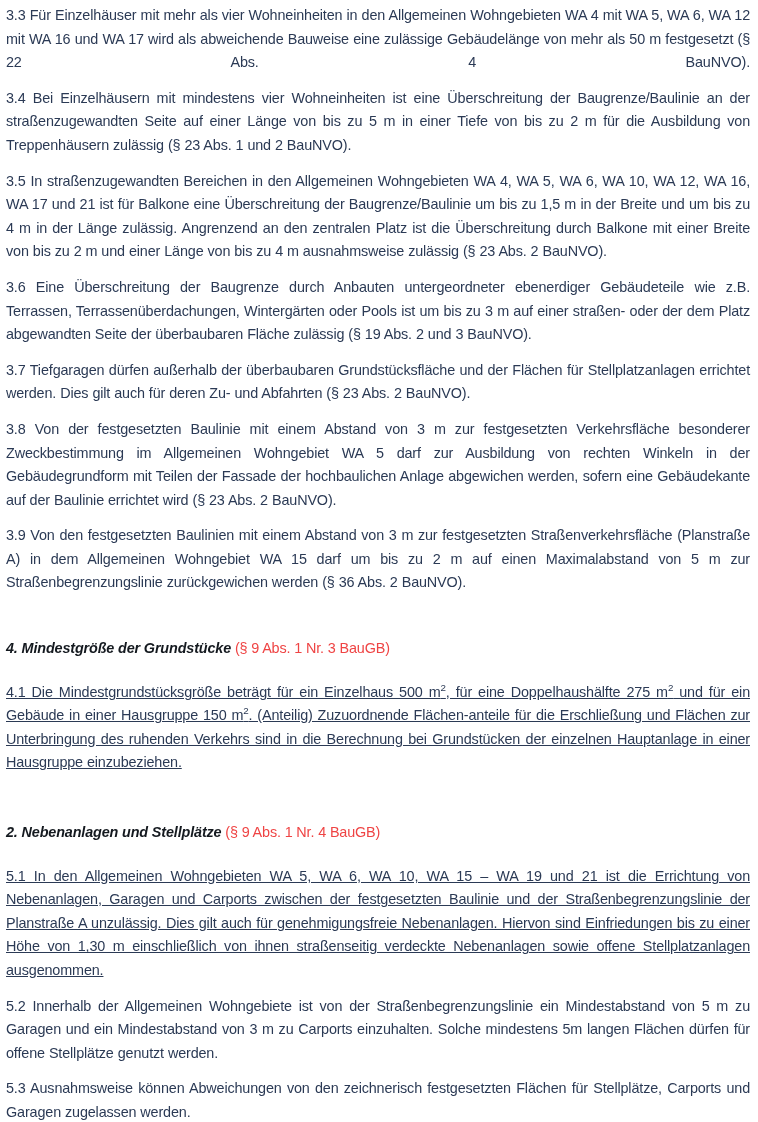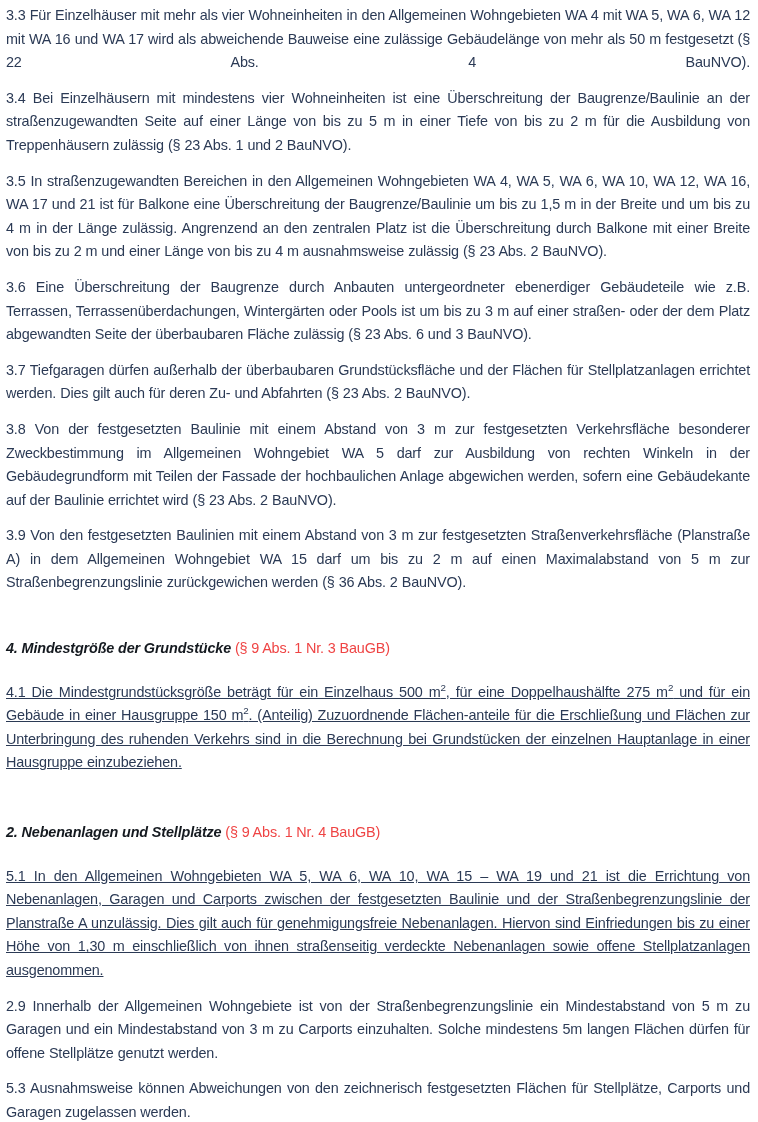--- a/index.html
+++ b/index.html
@@ -73,33 +73,33 @@
 <body>
 
 <div class="page">
 
   <p class="para stretch-last">3.3 Für Einzelhäuser mit mehr als vier Wohneinheiten in den Allgemeinen Wohngebieten WA 4 mit WA 5, WA 6, WA 12 mit WA 16 und WA 17 wird als abweichende Bauweise eine zulässige Gebäudelänge von mehr als 50 m festgesetzt (§ 22 Abs. 4 BauNVO).</p>
 
   <p class="para">3.4 Bei Einzelhäusern mit mindestens vier Wohneinheiten ist eine Überschreitung der Baugrenze/Baulinie an der straßenzugewandten Seite auf einer Länge von bis zu 5 m in einer Tiefe von bis zu 2 m für die Ausbildung von Treppenhäusern zulässig (§ 23 Abs. 1 und 2 BauNVO).</p>
 
   <p class="para">3.5 In straßenzugewandten Bereichen in den Allgemeinen Wohngebieten WA 4, WA 5, WA 6, WA 10, WA 12, WA 16, WA 17 und 21 ist für Balkone eine Überschreitung der Baugrenze/Baulinie um bis zu 1,5 m in der Breite und um bis zu 4 m in der Länge zulässig. Angrenzend an den zentralen Platz ist die Überschreitung durch Balkone mit einer Breite von bis zu 2 m und einer Länge von bis zu 4 m ausnahmsweise zulässig (§ 23 Abs. 2 BauNVO).</p>
 
-  <p class="para">3.6 Eine Überschreitung der Baugrenze durch Anbauten untergeordneter ebenerdiger Gebäudeteile wie z.B. Terrassen, Terrassenüberdachungen, Wintergärten oder Pools ist um bis zu 3 m auf einer straßen- oder der dem Platz abgewandten Seite der überbaubaren Fläche zulässig (§ 23 Abs. 6 und 3 BauNVO).</p>
+  <p class="para">3.6 Eine Überschreitung der Baugrenze durch Anbauten untergeordneter ebenerdiger Gebäudeteile wie z.B. Terrassen, Terrassenüberdachungen, Wintergärten oder Pools ist um bis zu 3 m auf einer straßen- oder der dem Platz abgewandten Seite der überbaubaren Fläche zulässig (§ 19 Abs. 2 und 3 BauNVO).</p>
 
   <p class="para">3.7 Tiefgaragen dürfen außerhalb der überbaubaren Grundstücksfläche und der Flächen für Stellplatzanlagen errichtet werden. Dies gilt auch für deren Zu- und Abfahrten (§ 23 Abs. 2 BauNVO).</p>
 
   <p class="para">3.8 Von der festgesetzten Baulinie mit einem Abstand von 3 m zur festgesetzten Verkehrsfläche besonderer Zweckbestimmung im Allgemeinen Wohngebiet WA 5 darf zur Ausbildung von rechten Winkeln in der Gebäudegrundform mit Teilen der Fassade der hochbaulichen Anlage abgewichen werden, sofern eine Gebäudekante auf der Baulinie errichtet wird (§ 23 Abs. 2 BauNVO).</p>
 
   <p class="para">3.9 Von den festgesetzten Baulinien mit einem Abstand von 3 m zur festgesetzten Straßenverkehrsfläche (Planstraße A) in dem Allgemeinen Wohngebiet WA 15 darf um bis zu 2 m auf einen Maximalabstand von 5 m zur Straßenbegrenzungslinie zurückgewichen werden (§ 36 Abs. 2 BauNVO).</p>
 
   <p class="heading gap-before-heading"><span class="h-title">4. Mindestgröße der Grundstücke</span><span class="h-ref"> (§ 9 Abs. 1 Nr. 3 BauGB)</span></p>
 
   <p class="para gap-after-heading"><span>4.1 Die Mindestgrundstücksgröße beträgt für ein Einzelhaus 500 m</span><sup class="unit">2</sup><span>, für eine Doppelhaushälfte 275 m</span><sup class="unit">2</sup><span> und für ein Gebäude in einer Hausgruppe 150 m</span><sup class="unit">2</sup><span>. (Anteilig) Zuzuordnende Flächen-anteile für die Erschließung und Flächen zur Unterbringung des ruhenden Verkehrs sind in die Berechnung bei Grundstücken der einzelnen Hauptanlage in einer Hausgruppe einzubeziehen.</span></p>
 
   <p class="heading gap-section"><span class="h-title">2. Nebenanlagen und Stellplätze</span><span class="h-ref"> (§ 9 Abs. 1 Nr. 4 BauGB)</span></p>
 
   <p class="para gap-after-heading">5.1 In den Allgemeinen Wohngebieten WA 5, WA 6, WA 10, WA 15 – WA 19 und 21 ist die Errichtung von Nebenanlagen, Garagen und Carports zwischen der festgesetzten Baulinie und der Straßenbegrenzungslinie der Planstraße A unzulässig. Dies gilt auch für genehmigungsfreie Nebenanlagen. Hiervon sind Einfriedungen bis zu einer Höhe von 1,30 m einschließlich von ihnen straßenseitig verdeckte Nebenanlagen sowie offene Stellplatzanlagen ausgenommen.</p>
 
-  <p class="para">2.9 Innerhalb der Allgemeinen Wohngebiete ist von der Straßenbegrenzungslinie ein Mindestabstand von 5 m zu Garagen und ein Mindestabstand von 3 m zu Carports einzuhalten. Solche mindestens 5m langen Flächen dürfen für offene Stellplätze genutzt werden.</p>
+  <p class="para">5.2 Innerhalb der Allgemeinen Wohngebiete ist von der Straßenbegrenzungslinie ein Mindestabstand von 5 m zu Garagen und ein Mindestabstand von 3 m zu Carports einzuhalten. Solche mindestens 5m langen Flächen dürfen für offene Stellplätze genutzt werden.</p>
 
   <p class="para">5.3 Ausnahmsweise können Abweichungen von den zeichnerisch festgesetzten Flächen für Stellplätze, Carports und Garagen zugelassen werden.</p>
 
 </div>
 
 </body></html>

